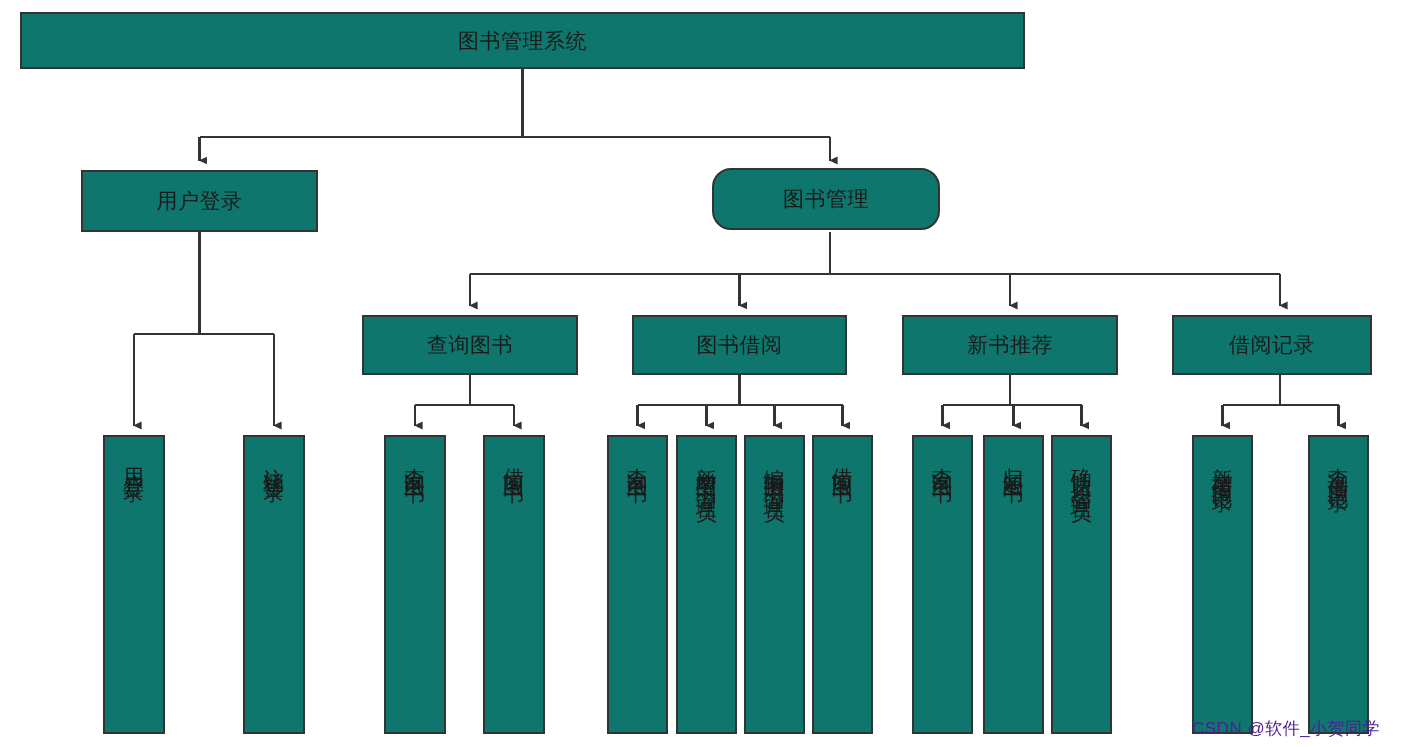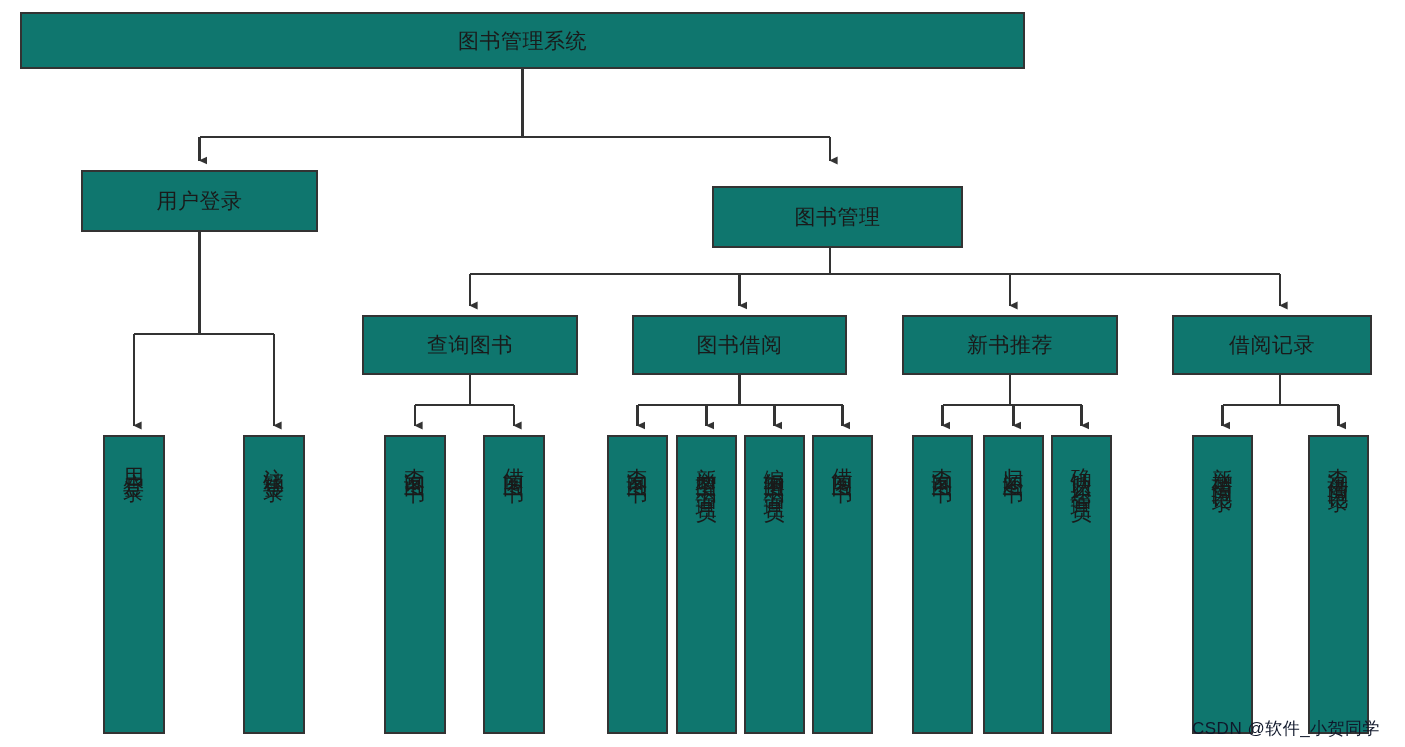--- a/index.html
+++ b/index.html
@@ -52,21 +52,21 @@
   .node.vertical .node-label {
     writing-mode: vertical-rl;
     text-orientation: upright;
     font-size: 21px;
     letter-spacing: 5px;
     line-height: 1;
   }
   .watermark {
     position: absolute;
     font-size: 17px;
-    color: #0f172a;
+    color: #4c1d95;
     letter-spacing: 0.5px;
     white-space: nowrap;
     user-select: none;
   }
 </style>
 </head>
 <body>
 
 <div id="canvas">
   <svg id="wires" viewBox="0 0 1405 747" width="1405" height="747" xmlns="http://www.w3.org/2000/svg">
@@ -111,21 +111,21 @@
         <line x1="1338.5" y1="405" x2="1338.5" y2="425.5" stroke="#333333" stroke-width="2.6" shape-rendering="crispEdges" marker-end="url(#arrowhead)"></line>
       </g>
   </svg>
   <div id="node-layer">
       <div class="node horizontal" style="left: 20px; top: 12px; width: 1005px; height: 57px;">
         <span class="node-label">图书管理系统</span>
       </div>
       <div class="node horizontal" style="left: 81px; top: 170px; width: 237px; height: 62px;">
         <span class="node-label">用户登录</span>
       </div>
-      <div class="node horizontal" style="left: 712px; top: 186px; width: 251px; height: 62px;">
+      <div class="node horizontal" style="left: 712px; top: 168px; width: 228px; height: 62px; border-radius: 19px;">
         <span class="node-label">图书管理</span>
       </div>
       <div class="node horizontal" style="left: 362px; top: 315px; width: 216px; height: 60px;">
         <span class="node-label">查询图书</span>
       </div>
       <div class="node horizontal" style="left: 632px; top: 315px; width: 215px; height: 60px;">
         <span class="node-label">图书借阅</span>
       </div>
       <div class="node horizontal" style="left: 902px; top: 315px; width: 216px; height: 60px;">
         <span class="node-label">新书推荐</span>

